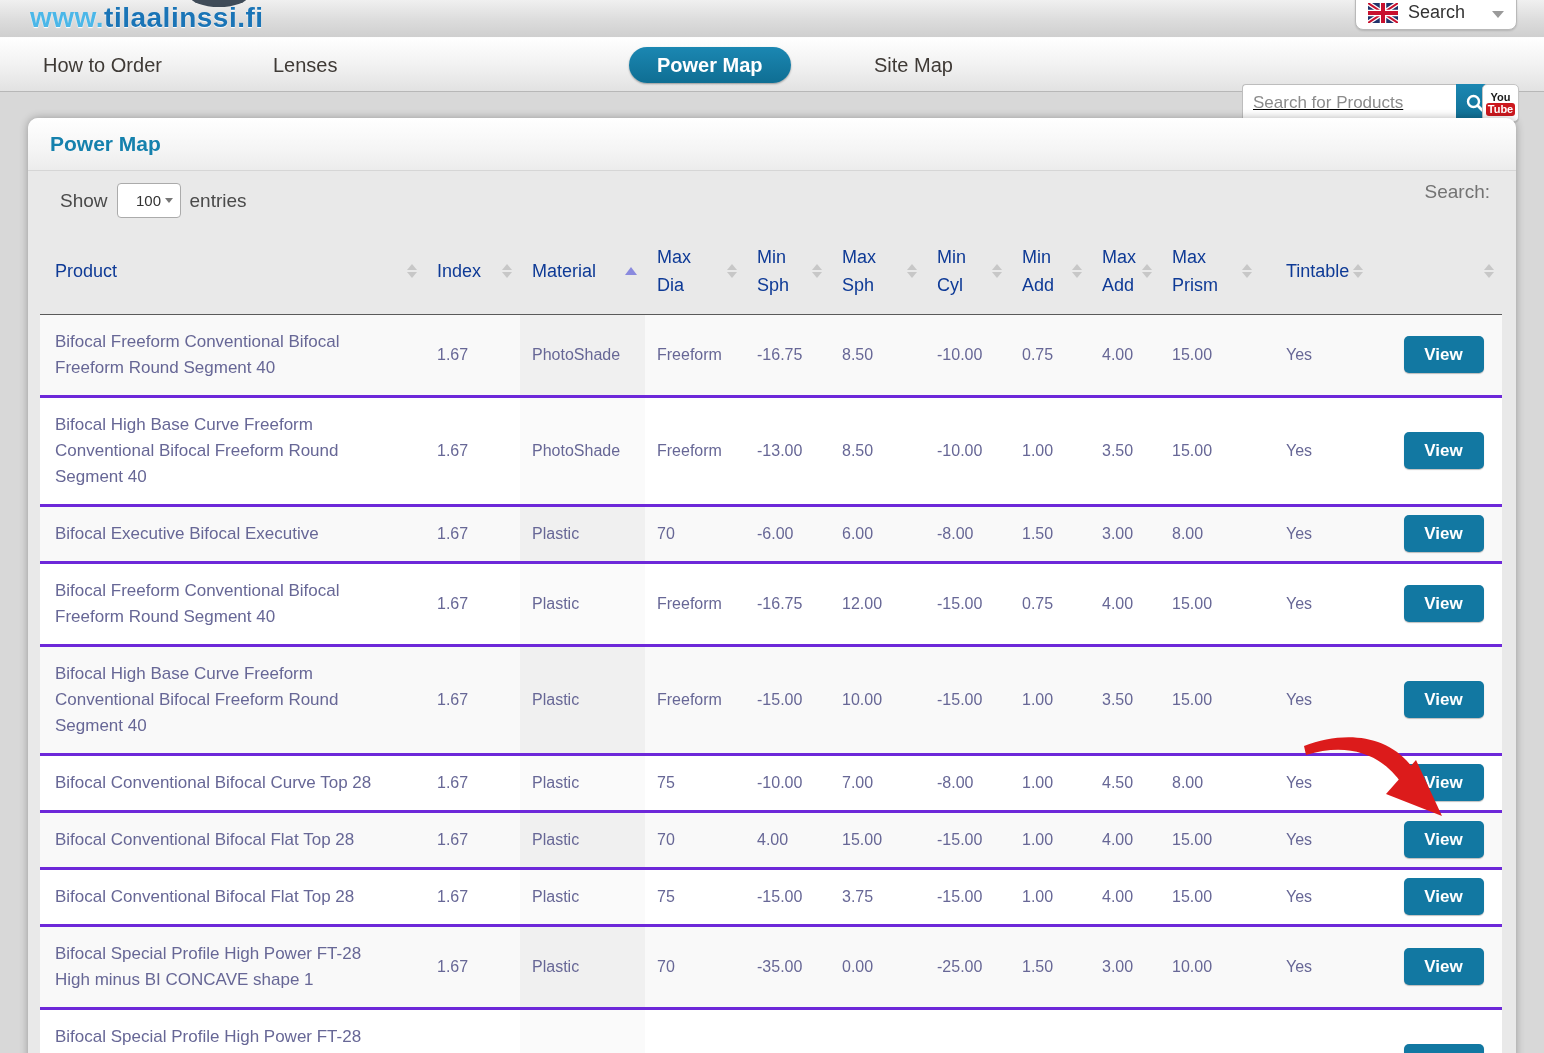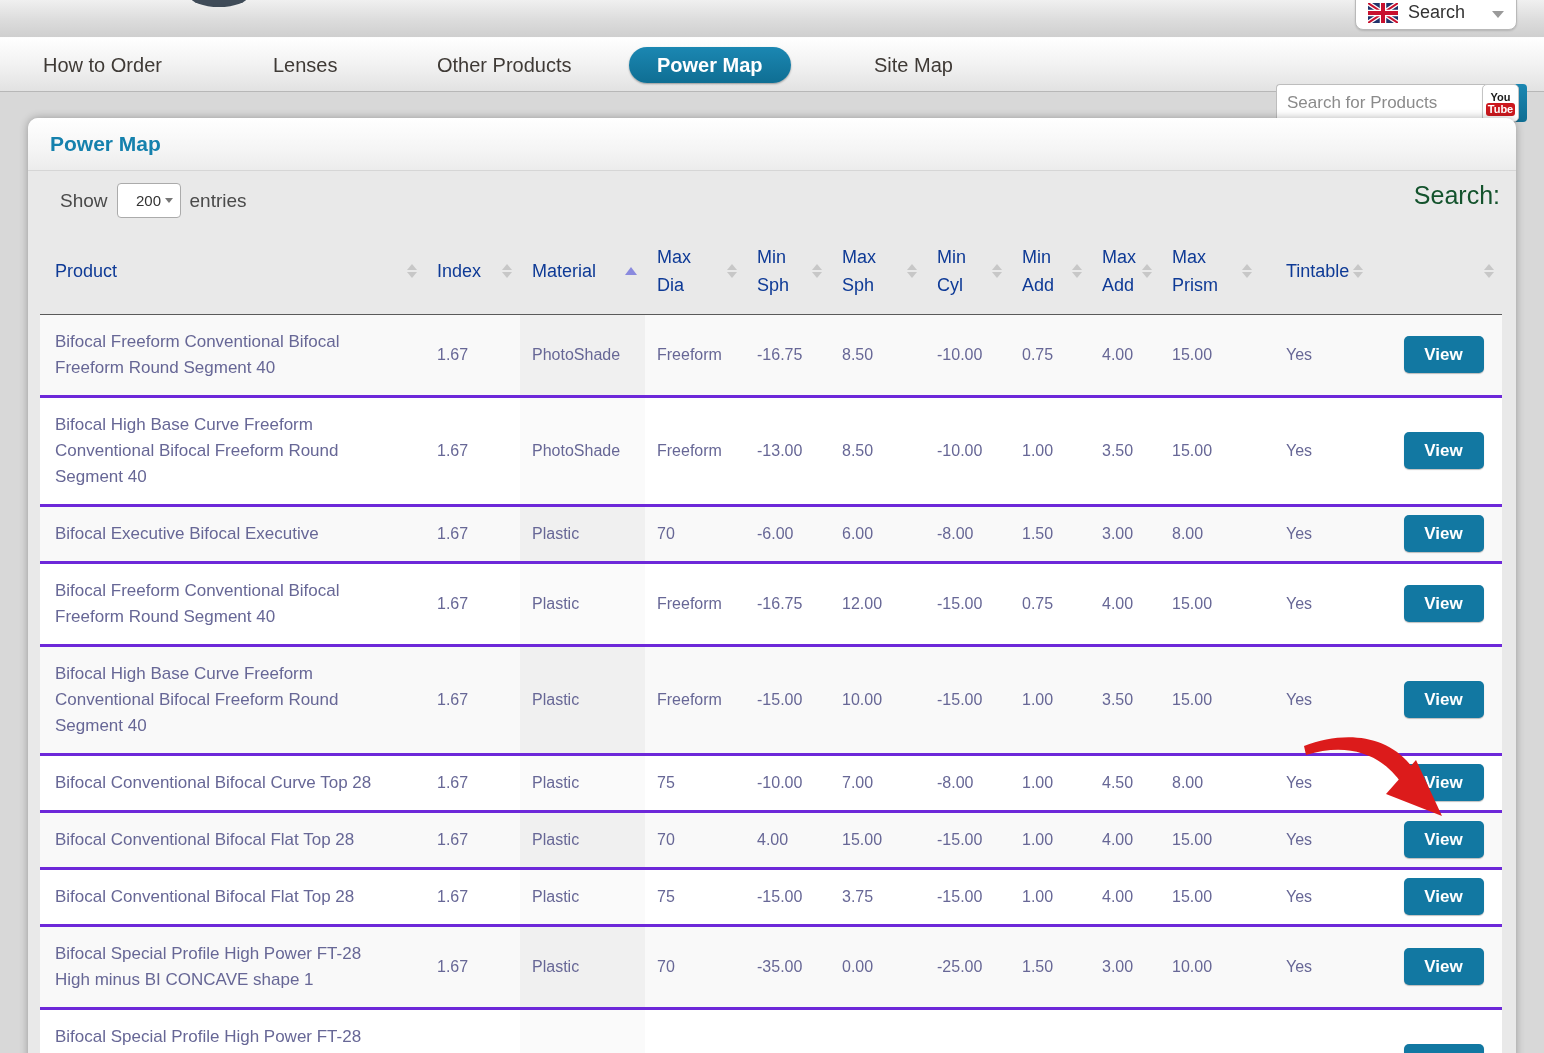--- a/index.html
+++ b/index.html
@@ -25,21 +25,21 @@
 
   
   .navbar { position:absolute; left:0; top:37px; width:1544px; height:55px;
     background:linear-gradient(180deg,#ffffff 0%,#f2f2f2 50%,#e2e2e2 100%);
     border-top:1px solid #fdfdfd; border-bottom:1px solid #b7b7b7; }
   .nav-item { position:absolute; top:0; height:55px; display:flex; align-items:center;
     font-size:20px; color:#3f3a36; cursor:pointer; }
   .nav-item.active { top:9px; height:36px; background:linear-gradient(180deg,#1b87b2 0%,#0f6e93 100%);
     border-radius:18px; padding:0 28px; color:#fff; font-weight:bold;
     box-shadow:0 1px 2px rgba(0,0,0,.35); }
-  .nav-search { position:absolute; left:1276px; top:46px; height:38px; display:flex; }
+  .nav-search { position:absolute; left:1242px; top:46px; height:38px; display:flex;text-decoration:underline; }
   .nav-search input { width:214px; height:38px; border:1px solid #bdbdbd; border-right:none;
     border-radius:4px 0 0 4px; padding:0 10px; font-size:17px; color:#444; outline:none; }
   .nav-search input::placeholder { color:#8b8b8b; }
   .search-btn { width:37px; height:38px; background:linear-gradient(180deg,#1b87b2,#0f6e93);
     border:none; border-radius:0 4px 4px 0; cursor:pointer; display:flex; align-items:center; justify-content:center; }
   .yt { position:absolute; left:1482px; top:46px; width:37px; height:38px; background:#fff;
     border:1px solid #c4c4c4; border-radius:5px; display:flex; flex-direction:column;
     align-items:center; justify-content:center; cursor:pointer; box-shadow:0 1px 1px rgba(0,0,0,.15); }
   .yt .you { font-size:11px; font-weight:bold; color:#1a1a1a; line-height:12px; }
   .yt .tube { font-size:11px; font-weight:bold; color:#fff; background:#cc181e; line-height:13px;
@@ -53,21 +53,21 @@
   .panel-title { font-size:21px; font-weight:bold; color:#1581ad; margin-left:22px; }
 
   .controls { position:relative; height:58px; }
   .show-group { position:absolute; left:32px; top:12px; display:flex; align-items:center; font-size:19px; color:#4a4a4a; }
   .entries-select { width:64px; height:35px; background:#fff; border:1px solid #ababab; border-radius:4px;
     margin:0 9px; display:flex; align-items:center; justify-content:center; font-size:15px; color:#333;
     position:relative; cursor:pointer; }
   .entries-select .caret { position:absolute; right:7px; top:14px; width:0; height:0;
     border-left:4px solid transparent; border-right:4px solid transparent; border-top:5px solid #777; }
   .search-group { position:absolute; right:16px; top:10px; display:flex; align-items:center; }
-  .search-group .label { font-size:25px; color:#14532d; }
+  .search-group .label { font-size:19px; color:#737373; margin-right:10px; }
   .search-group input { width:208px; height:37px; border:1px solid #c2c2c2; border-radius:4px;
     padding:0 10px; font-size:16px; color:#333; background:#fff; outline:none; }
 
   
   table { border-collapse:collapse; table-layout:fixed; width:1462px; margin:0 12px; }
   thead th { height:85px; vertical-align:middle; text-align:left; font-weight:normal;
     font-size:18px; color:#0e3a96; position:relative; padding-left:12px; cursor:pointer; }
   thead th.col-product { padding-left:15px; }
   thead th.col-tintable { padding-left:26px; }
   thead th { border-bottom:1px solid #5a5a5a; }
@@ -91,37 +91,37 @@
     color:#fff; font-size:17px; font-weight:bold; font-family:"Liberation Sans",sans-serif;
     cursor:pointer; box-shadow:0 1px 1px rgba(0,0,0,.25); }
 
   .annotation-arrow { position:absolute; left:1288px; top:724px; pointer-events:none; }
 </style>
 </head>
 <body>
 
 <div class="topbar">
   <div class="logo-fragment"></div>
+  <div class="logo"><span class="www">www.</span><span class="domain">tilaalinssi.fi</span></div>
   <div class="lang-box">
     <svg class="flag" viewBox="0 0 60 40">
       <rect width="60" height="40" fill="#21336b"></rect>
       <path d="M0,0 L60,40 M60,0 L0,40" stroke="#fff" stroke-width="9"></path>
       <path d="M0,0 L60,40 M60,0 L0,40" stroke="#c8102e" stroke-width="4"></path>
       <path d="M30,0 V40 M0,20 H60" stroke="#fff" stroke-width="13"></path>
       <path d="M30,0 V40 M0,20 H60" stroke="#c8102e" stroke-width="8"></path>
     </svg>
     <span class="lang-label">Search</span>
     <span class="lang-caret"></span>
   </div>
 </div>
 
 <div class="navbar">
   <div class="nav-item" style="left:43px">How to Order</div>
   <div class="nav-item" style="left:273px">Lenses</div>
-  <div class="nav-item" style="left:437px">Other Products</div>
   <div class="nav-item active" style="left:629px">Power Map</div>
   <div class="nav-item" style="left:874px">Site Map</div>
 
   <div class="nav-search">
     <input type="text" placeholder="Search for Products" style="">
     <button class="search-btn">
       <svg width="20" height="20" viewBox="0 0 20 20">
         <circle cx="8.5" cy="8.5" r="5.5" fill="none" stroke="#fff" stroke-width="2.4"></circle>
         <line x1="12.8" y1="12.8" x2="17.5" y2="17.5" stroke="#fff" stroke-width="2.8" stroke-linecap="round"></line>
       </svg>
@@ -135,21 +135,21 @@
 
 <div class="panel">
   <div class="panel-title-bar">
     <div class="panel-title">Power Map</div>
   </div>
 
   <div class="controls">
     <div class="show-group">
       <span>Show</span>
       <div class="entries-select">
-        <span>200</span>
+        <span>100</span>
         <span class="caret"></span>
       </div>
       <span>entries</span>
     </div>
     <div class="search-group">
       <span class="label">Search:</span>
     </div>
   </div>
 
   <table>

